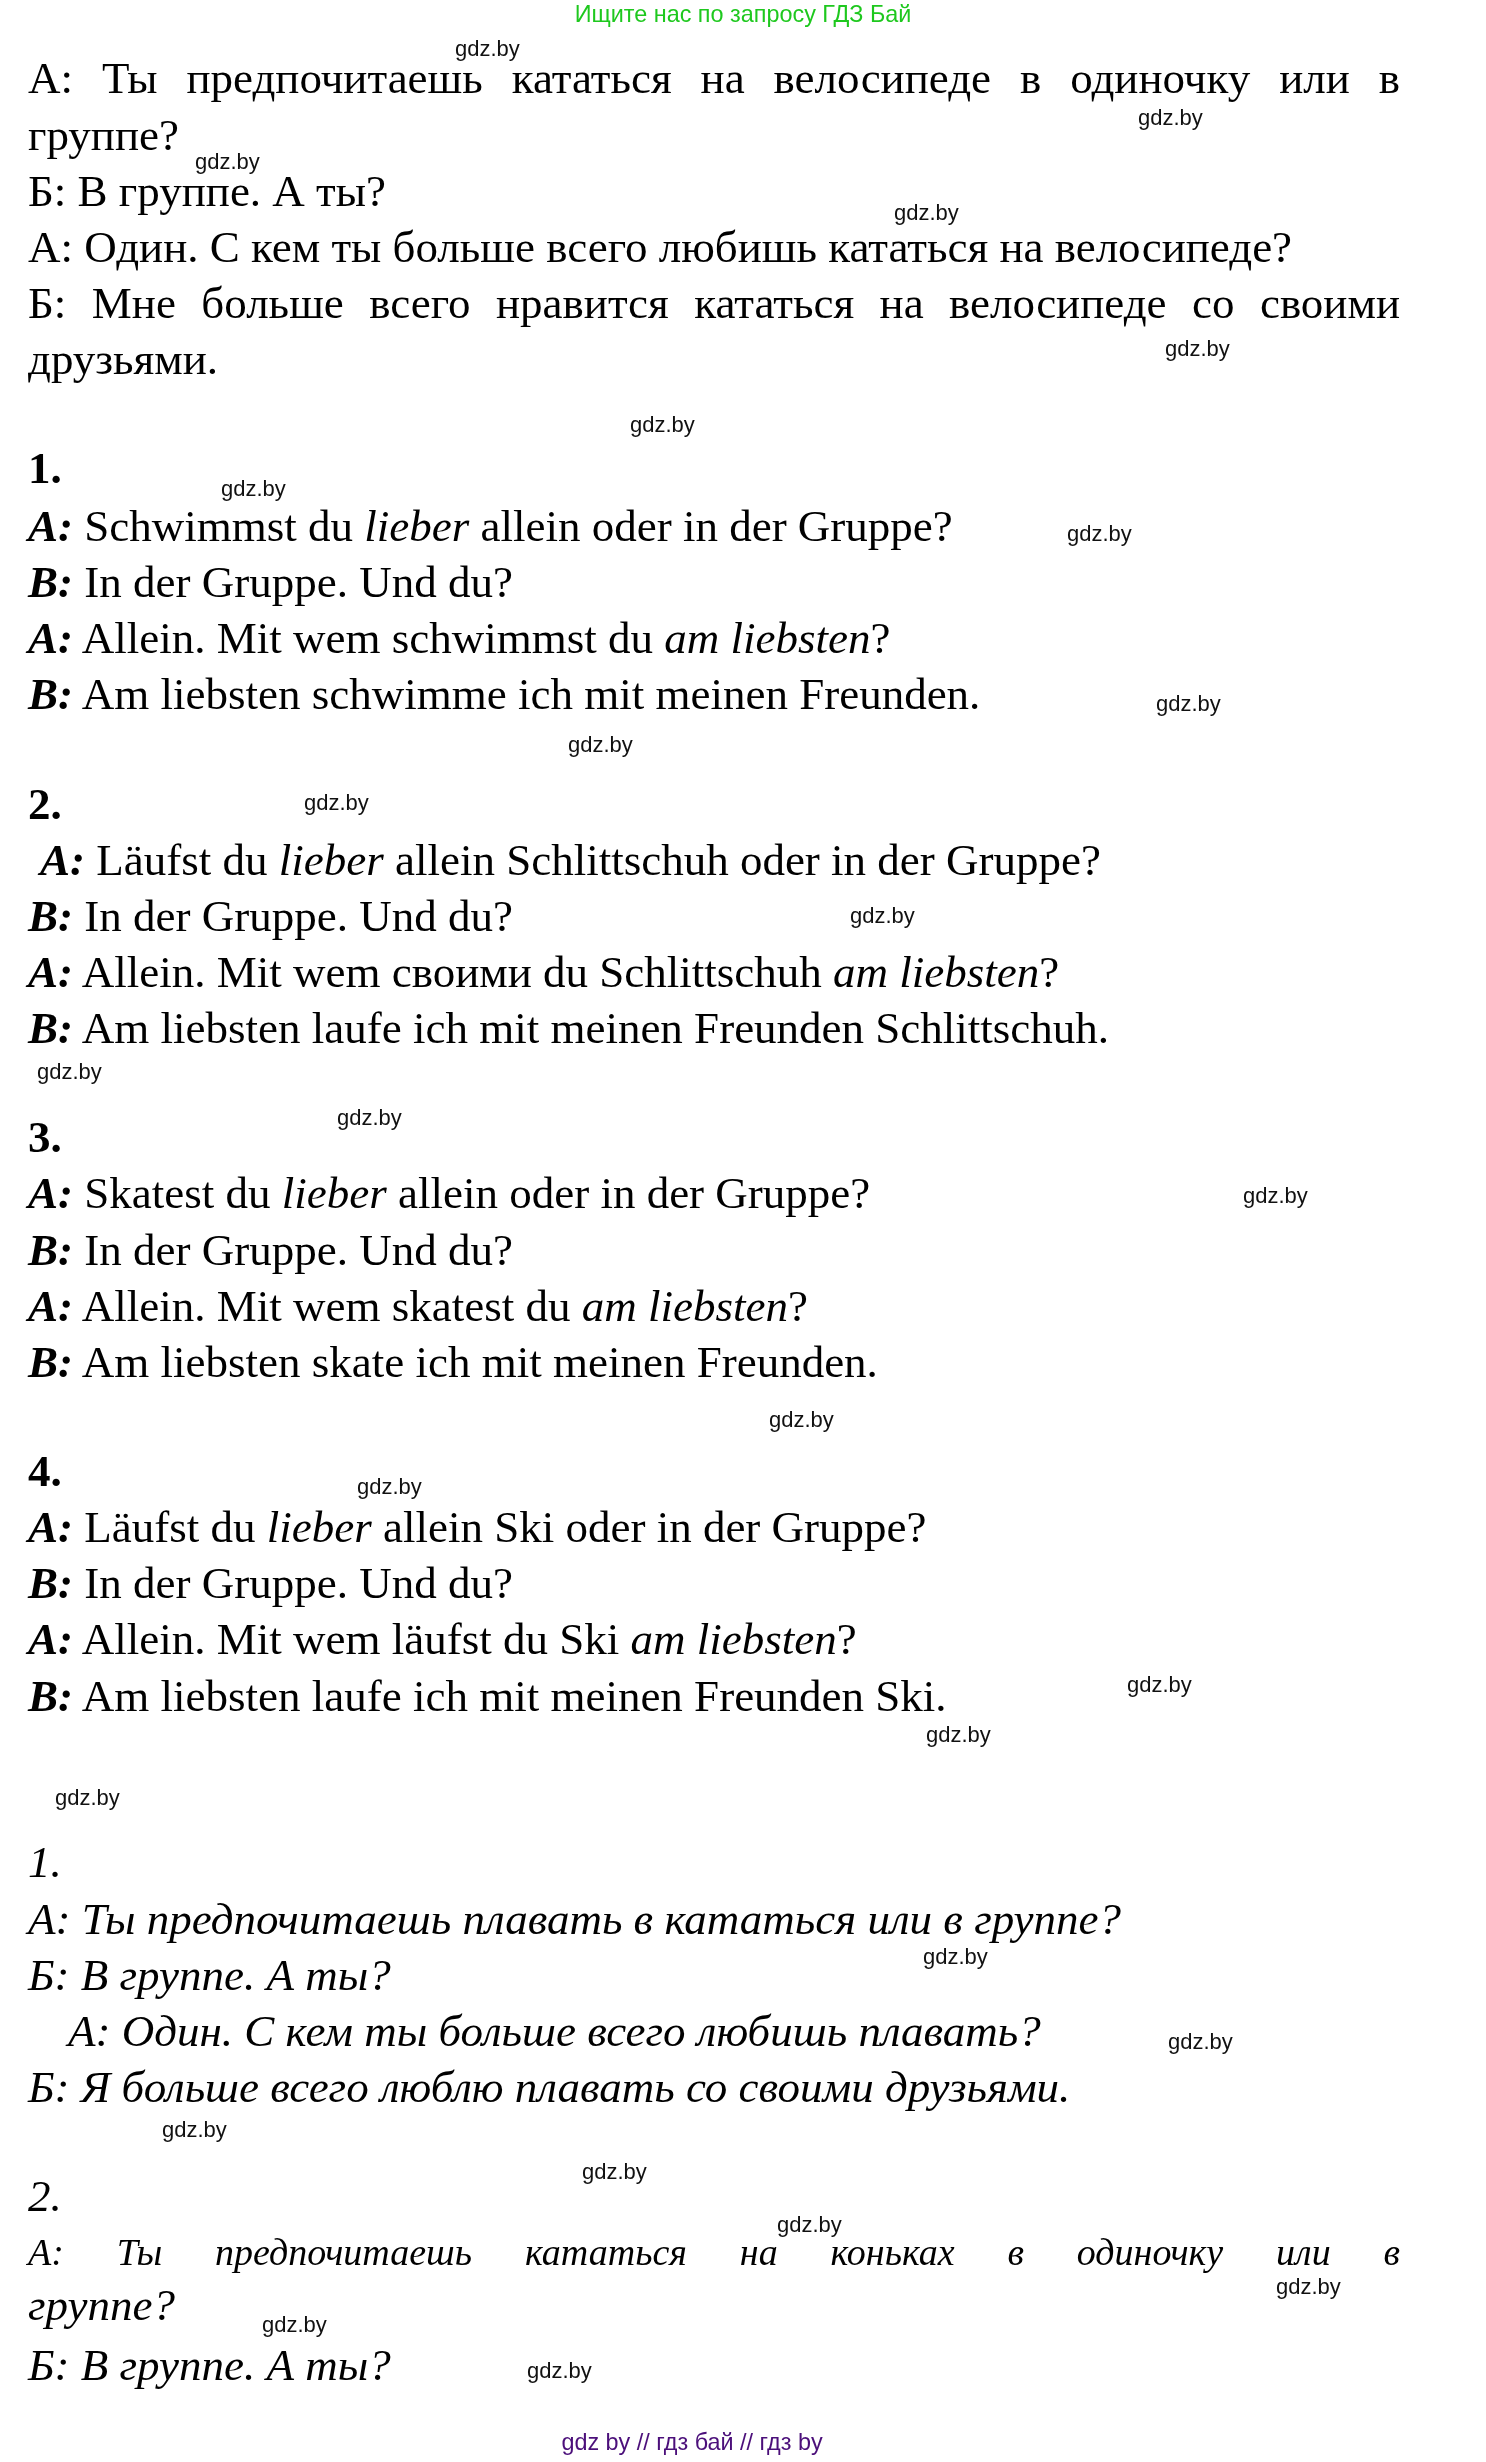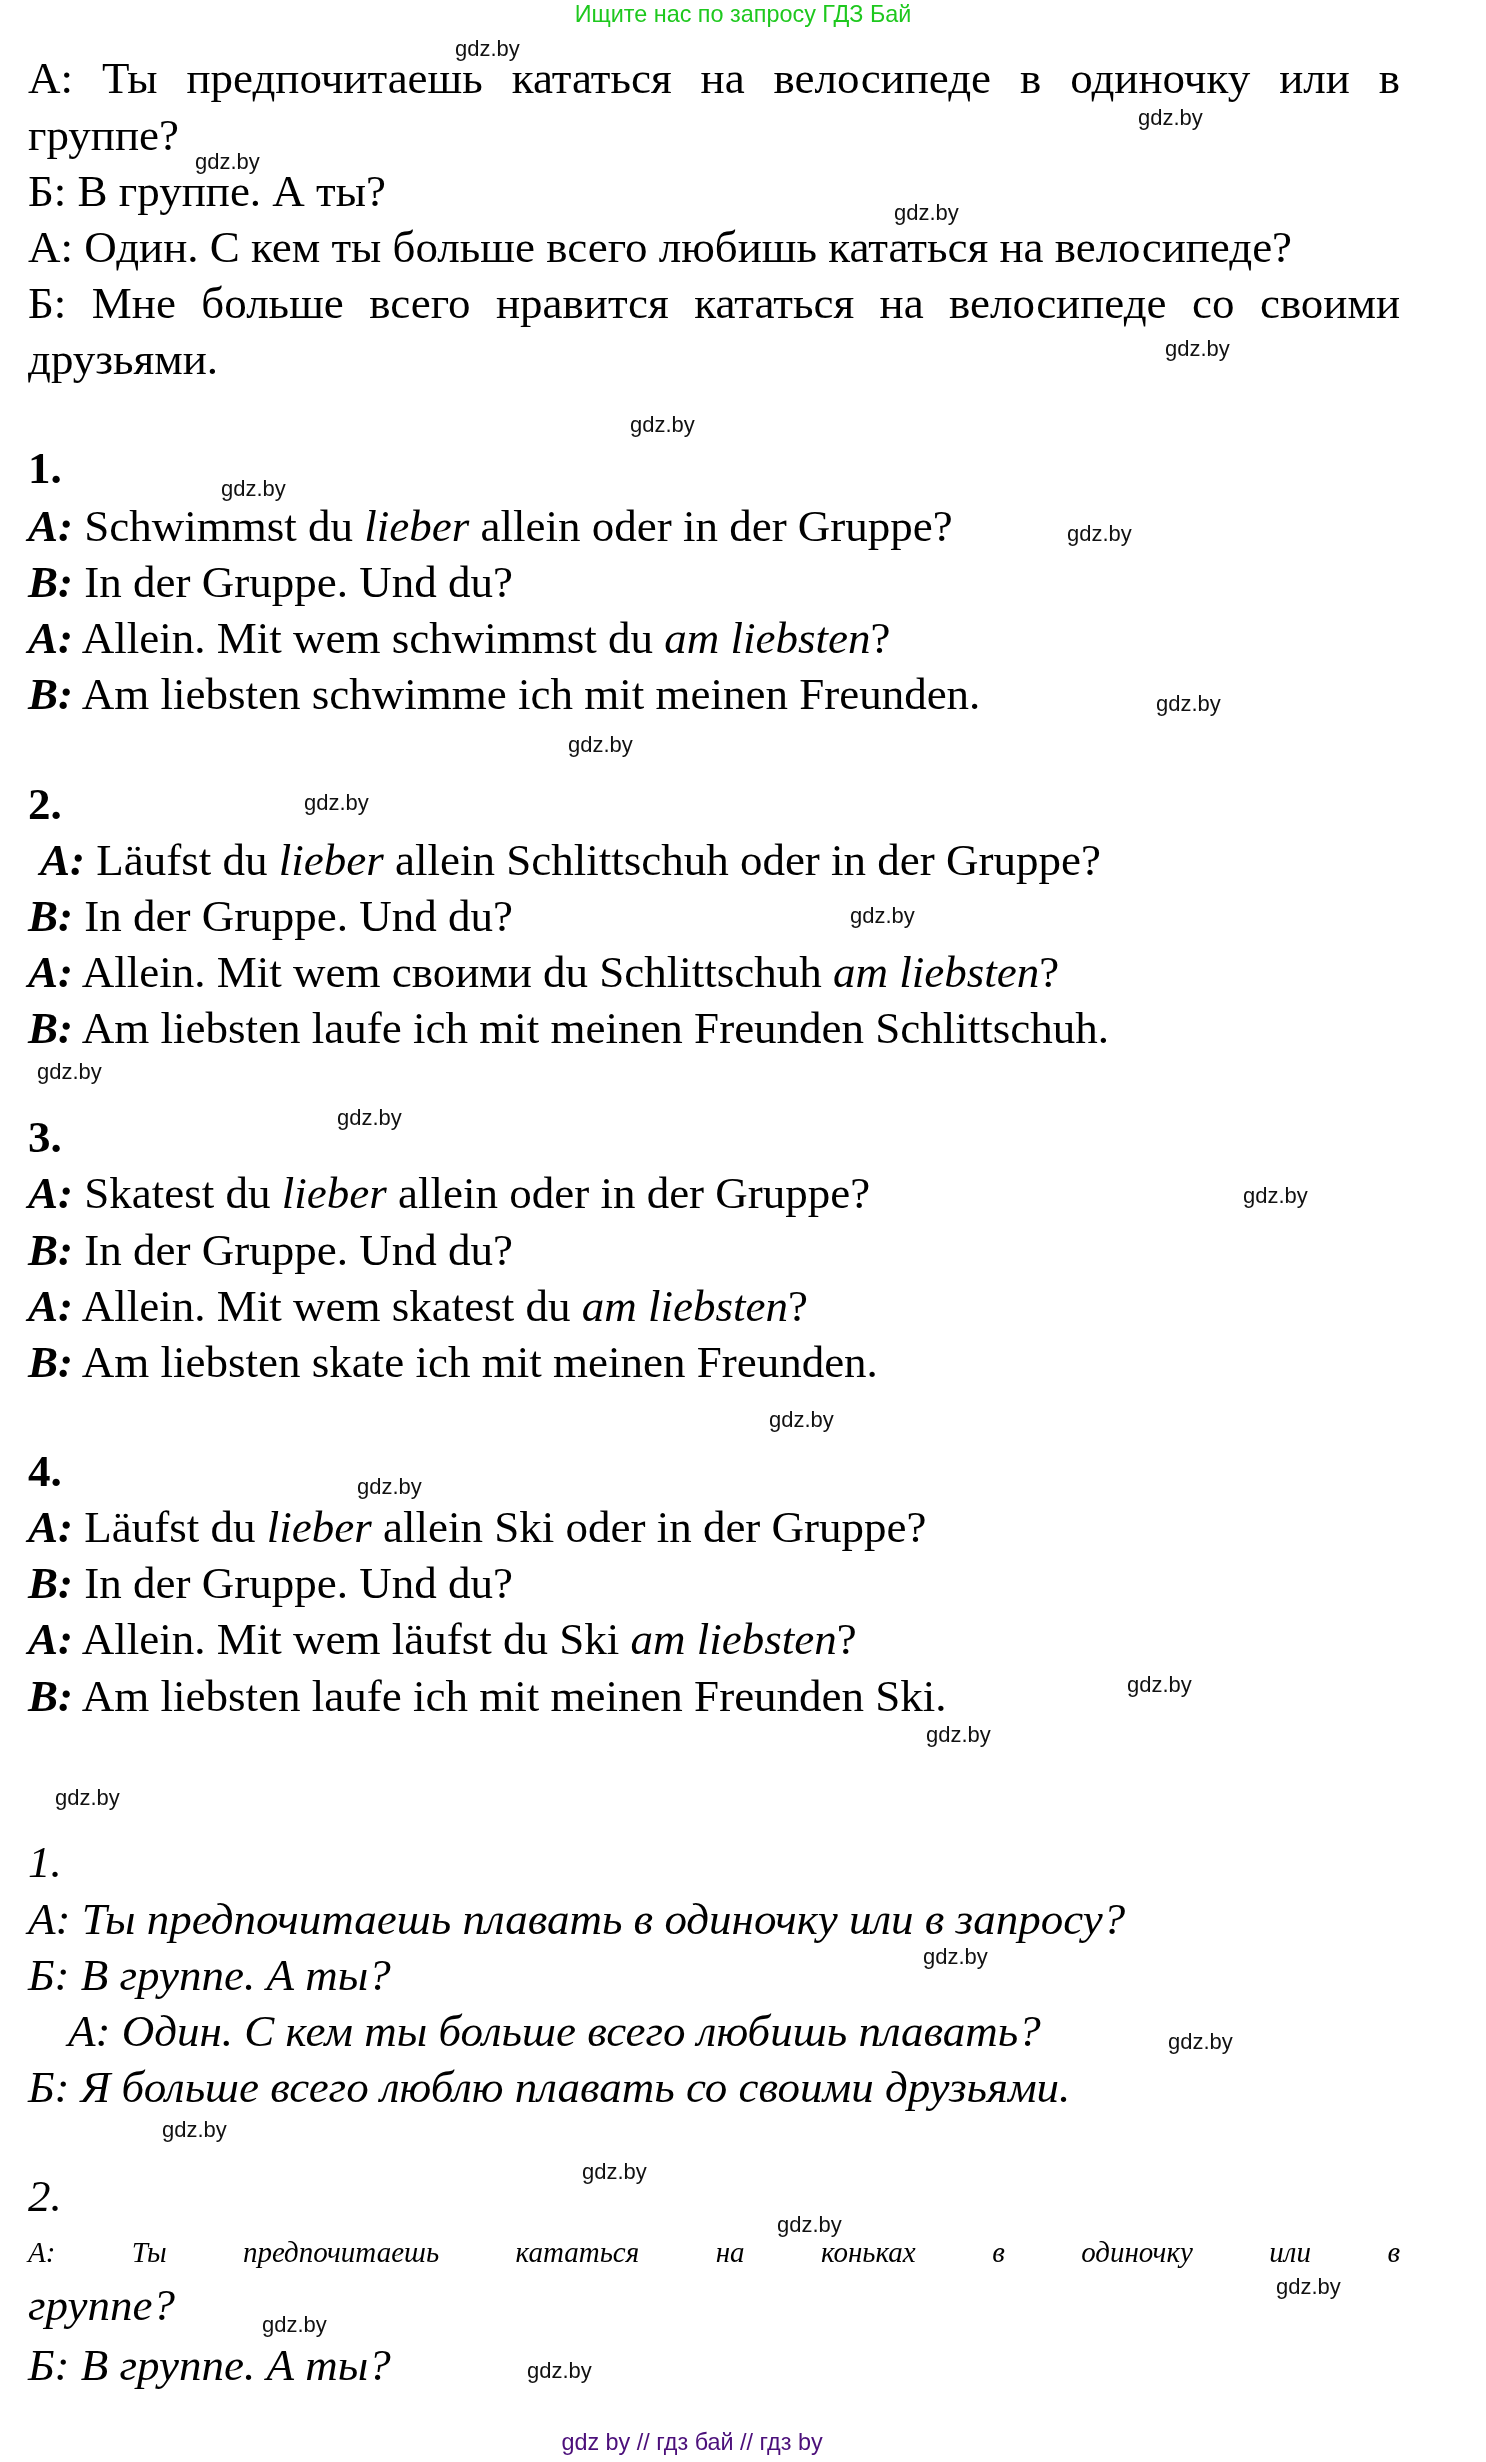--- a/index.html
+++ b/index.html
@@ -2,21 +2,21 @@
 <html style="font-size:12.5px"><head>
 <meta charset="utf-8">
 <style>
   html, body { margin: 0; padding: 0; background: #ffffff; }
   body { width: 1486px; height: 2462px; position: relative; overflow: hidden; color: #000; }
   .abs { position: absolute; white-space: nowrap; }
   .header-note { left: 0; width: 1486px; top: 0; text-align: center; font-family: "Liberation Sans", sans-serif; font-size: 23.4px; line-height: 28px; color: #1ec81e; }
   .footer-note { left: 0; width: 1384px; top: 2427px; text-align: center; font-family: "Liberation Sans", sans-serif; font-size: 23.4px; line-height: 31px; color: #4b0f7a; }
   .wm { font-family: "Liberation Sans", sans-serif; font-size: 22px; line-height: 23.4px; color: #111; }
   .line { left: 28px; font-family: "Liberation Serif", serif; font-size: 45px; line-height: 55px; }
-  .just { left: 28px; width: 1372px; font-family: "Liberation Serif", serif; font-size: 29px; line-height: 55px; text-align: justify; text-align-last: justify; white-space: normal; }
+  .just { left: 28px; width: 1372px; font-family: "Liberation Serif", serif; font-size: 38px; line-height: 55px; text-align: justify; text-align-last: justify; white-space: normal; }
   .it { font-style: italic; }
   .num { font-weight: bold; }
   .spk { font-weight: bold; font-style: italic; }
   .em { font-style: italic; }
 </style>
 </head>
 <body>
 
 <div class="abs header-note">Ищите нас по запросу ГДЗ Бай</div>
 
@@ -45,21 +45,21 @@
 <div class="abs line" style="top:1279px;"><span class="spk">A:</span> <span>Allein. Mit wem skatest du </span><span class="em">am liebsten</span><span>?</span></div>
 <div class="abs line" style="top:1335px;"><span class="spk">B:</span> <span>Am liebsten skate ich mit meinen Freunden.</span></div>
 
 <div class="abs line num" style="top:1444px;">4.</div>
 <div class="abs line" style="top:1500px;"><span class="spk">A:</span> <span>Läufst du </span><span class="em">lieber</span><span> allein Ski oder in der Gruppe?</span></div>
 <div class="abs line" style="top:1556px;"><span class="spk">B:</span> <span>In der Gruppe. Und du?</span></div>
 <div class="abs line" style="top:1612px;"><span class="spk">A:</span> <span>Allein. Mit wem läufst du Ski </span><span class="em">am liebsten</span><span>?</span></div>
 <div class="abs line" style="top:1669px;"><span class="spk">B:</span> <span>Am liebsten laufe ich mit meinen Freunden Ski.</span></div>
 
 <div class="abs line it" style="top:1835px;">1.</div>
-<div class="abs line it" style="top:1892px;">А: Ты предпочитаешь плавать в одиночку или в запросу?</div>
+<div class="abs line it" style="top:1892px;">А: Ты предпочитаешь плавать в кататься или в группе?</div>
 <div class="abs line it" style="top:1948px;">Б: В группе. А ты?</div>
 <div class="abs line it" style="top:2004px;margin-left:40px;">А: Один. С кем ты больше всего любишь плавать?</div>
 <div class="abs line it" style="top:2060px;">Б: Я больше всего люблю плавать со своими друзьями.</div>
 
 <div class="abs line it" style="top:2169px;">2.</div>
 <div class="abs just it" style="top:2225px;">А: Ты предпочитаешь кататься на коньках в одиночку или в</div>
 <div class="abs line it" style="top:2278px;">группе?</div>
 <div class="abs line it" style="top:2338px;">Б: В группе. А ты?</div>
 
 <div class="abs wm" style="left:455px; top:37px;">gdz.by</div>

